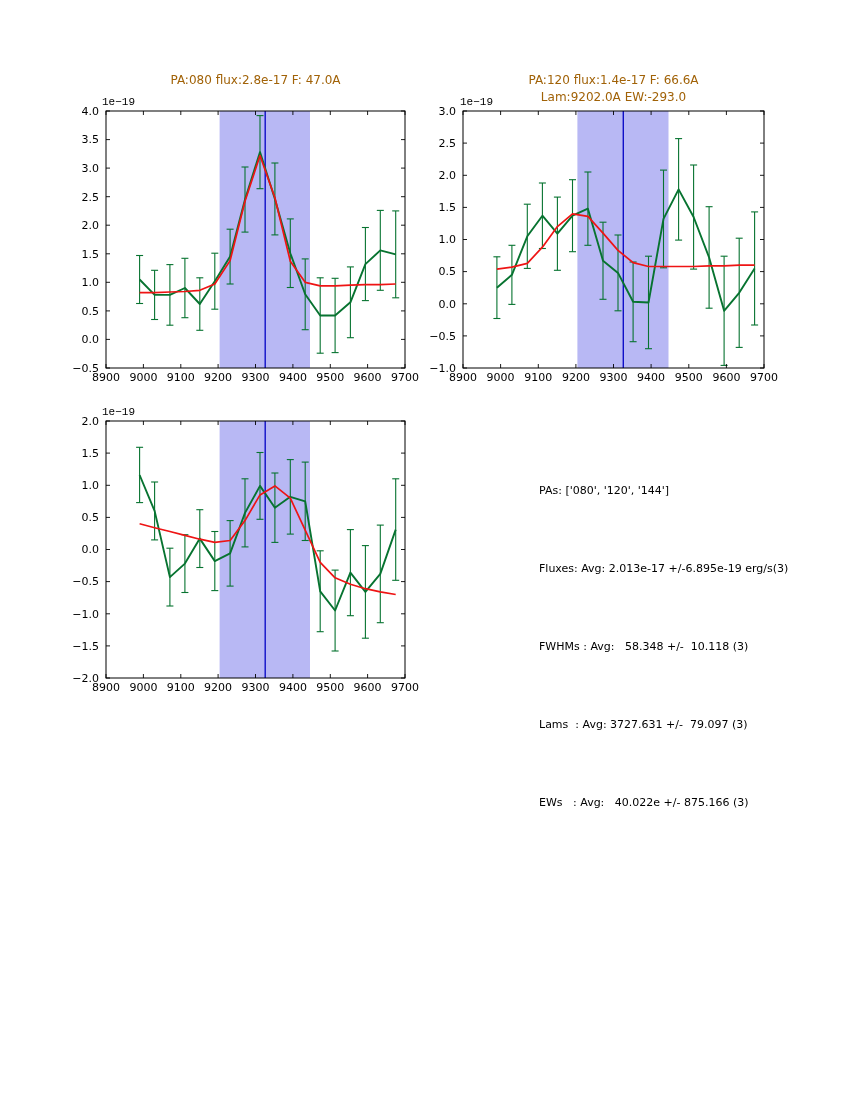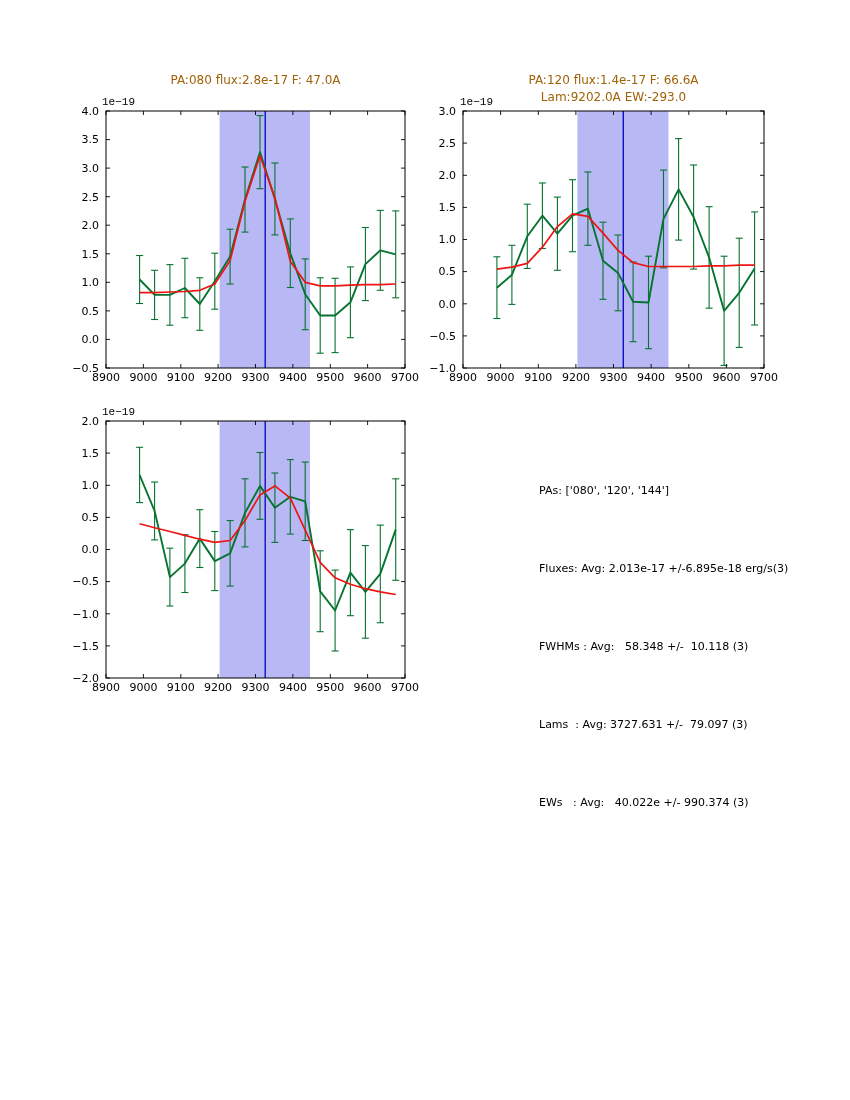--- a/index.html
+++ b/index.html
@@ -425,19 +425,19 @@
   </div>
   <div class="plot-title t3">
   </div>
 
   <div class="offset-label o1">1e−19</div>
   <div class="offset-label o2">1e−19</div>
   <div class="offset-label o3">1e−19</div>
 
   <div class="stats">
     <div>PAs: ['080', '120', '144']</div>
-    <div>Fluxes: Avg: 2.013e-17 +/-6.895e-18 erg/s(3)</div>
+    <div>Fluxes: Avg: 2.013e-17 +/-6.895e-19 erg/s(3)</div>
     <div>FWHMs : Avg:   58.348 +/-  10.118 (3)</div>
     <div>Lams  : Avg: 3727.631 +/-  79.097 (3)</div>
-    <div>EWs   : Avg:   40.022e +/- 990.374 (3)</div>
+    <div>EWs   : Avg:   40.022e +/- 875.166 (3)</div>
   </div>
 
 </div>
 
 </body></html>

